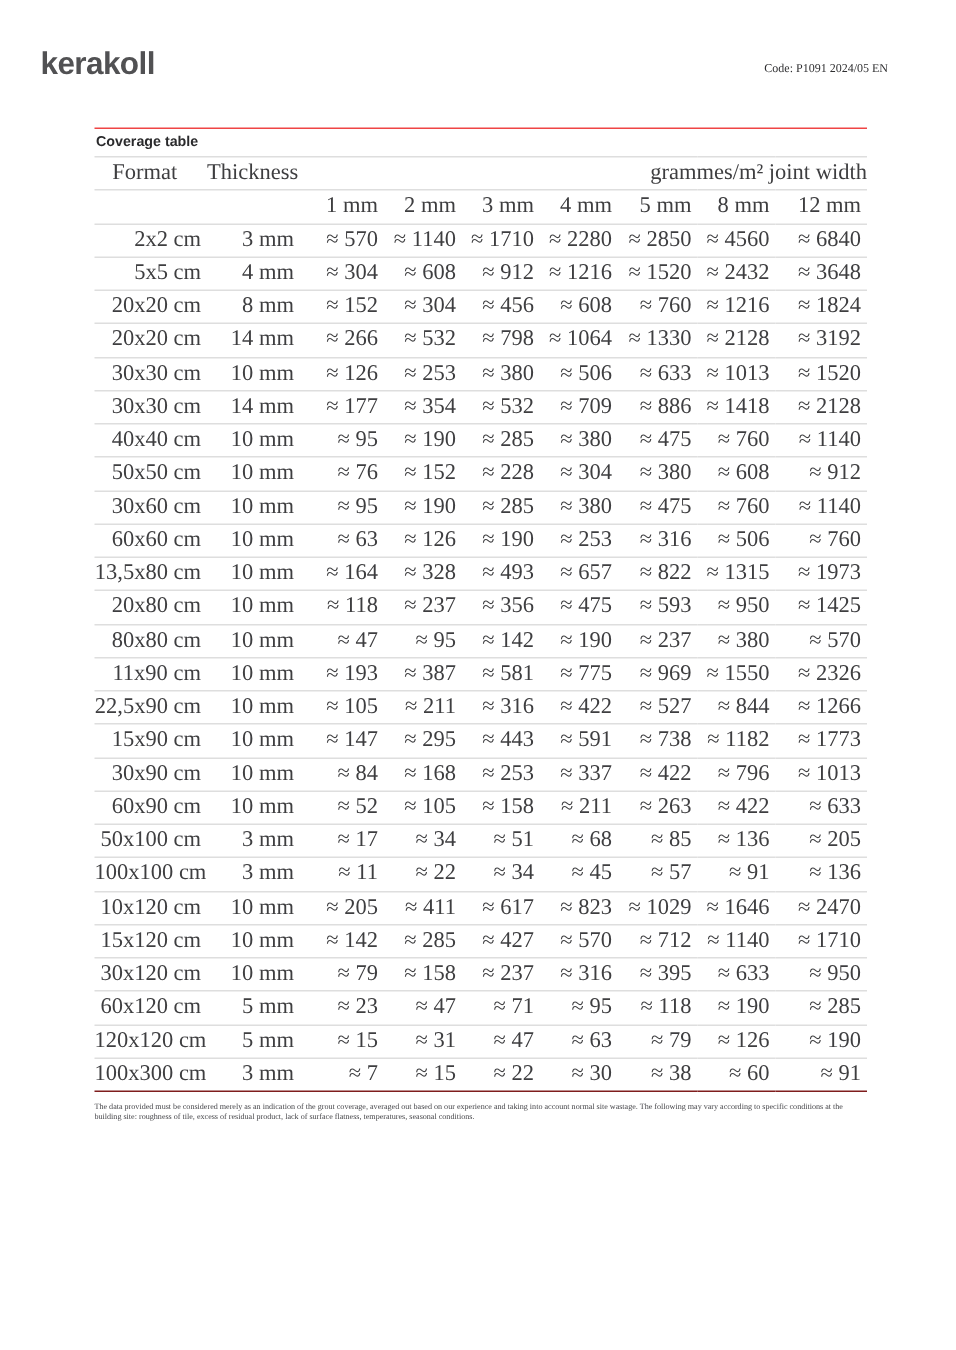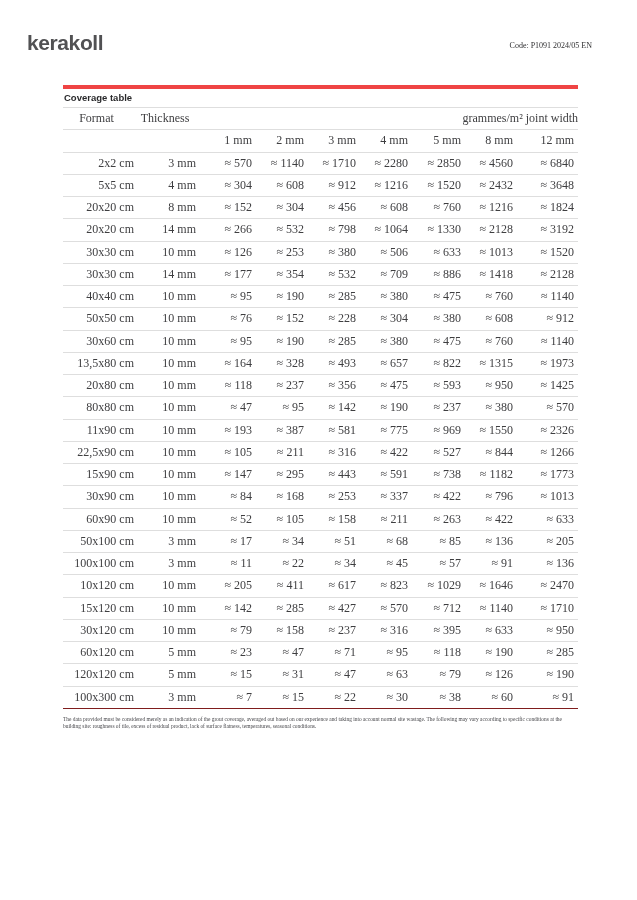--- a/index.html
+++ b/index.html
@@ -16,29 +16,29 @@
     font-size:21px; letter-spacing:-0.4px; color:#515153;
   }
   .code {
     position:absolute; right:45px; top:41px;
     font-size:8px; color:#2f2f31; white-space:nowrap;
   }
 
   .content { position:absolute; left:63px; top:85px; width:515px; }
 
   .table-title {
-    border-top:4px solid #ef4444;
+    border-top:1px solid #ef4444;
     font-family:"Liberation Sans", sans-serif; font-weight:bold;
     font-size:9.5px; color:#2a2a2c;
     padding:3px 0 4px 1px;
   }
 
   table.coverage {
     width:515px; border-collapse:collapse; table-layout:fixed;
-    font-size:12px; color:#3e3e40;
+    font-size:15px; color:#3e3e40;
   }
   table.coverage tr { height:22.25px; }
   table.coverage th, table.coverage td {
     border-top:1px solid #dedede;
     padding:0 4px 0 0;
     text-align:right; font-weight:normal;
     white-space:nowrap; overflow:hidden;
   }
   table.coverage tbody tr:last-child td { border-bottom:1px solid #7f1d1d; }
   table.coverage th.fmt-h, table.coverage th.thk-h { text-align:center; padding-right:8px; }
@@ -184,20 +184,31 @@
             <td>10 mm</td>
             <td>≈ 95</td>
             <td>≈ 190</td>
             <td>≈ 285</td>
             <td>≈ 380</td>
             <td>≈ 475</td>
             <td>≈ 760</td>
             <td>≈ 1140</td>
           </tr>
           <tr>
+            <td>60x60 cm</td>
+            <td>10 mm</td>
+            <td>≈ 63</td>
+            <td>≈ 126</td>
+            <td>≈ 190</td>
+            <td>≈ 253</td>
+            <td>≈ 316</td>
+            <td>≈ 506</td>
+            <td>≈ 760</td>
+          </tr>
+          <tr>
             <td>13,5x80 cm</td>
             <td>10 mm</td>
             <td>≈ 164</td>
             <td>≈ 328</td>
             <td>≈ 493</td>
             <td>≈ 657</td>
             <td>≈ 822</td>
             <td>≈ 1315</td>
             <td>≈ 1973</td>
           </tr>

